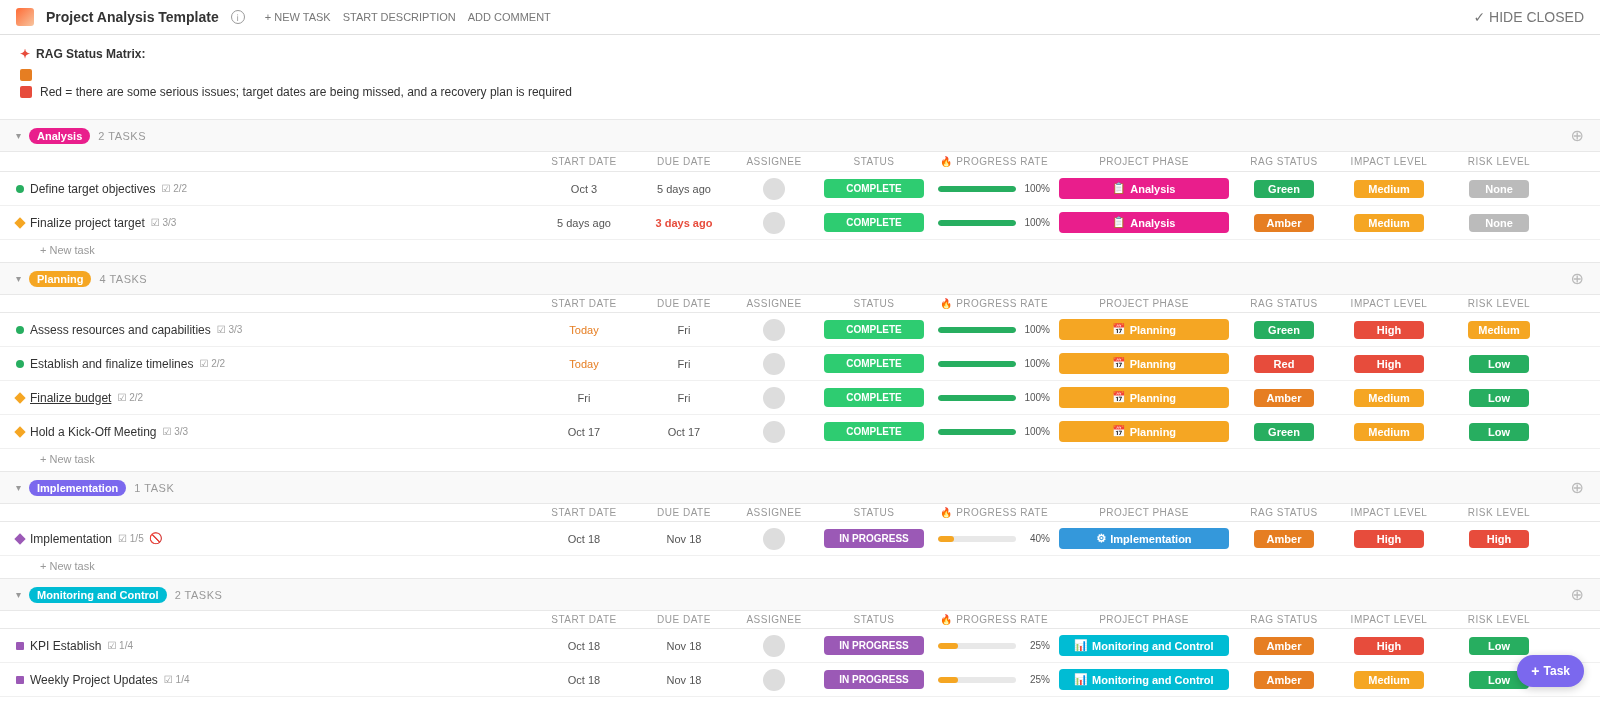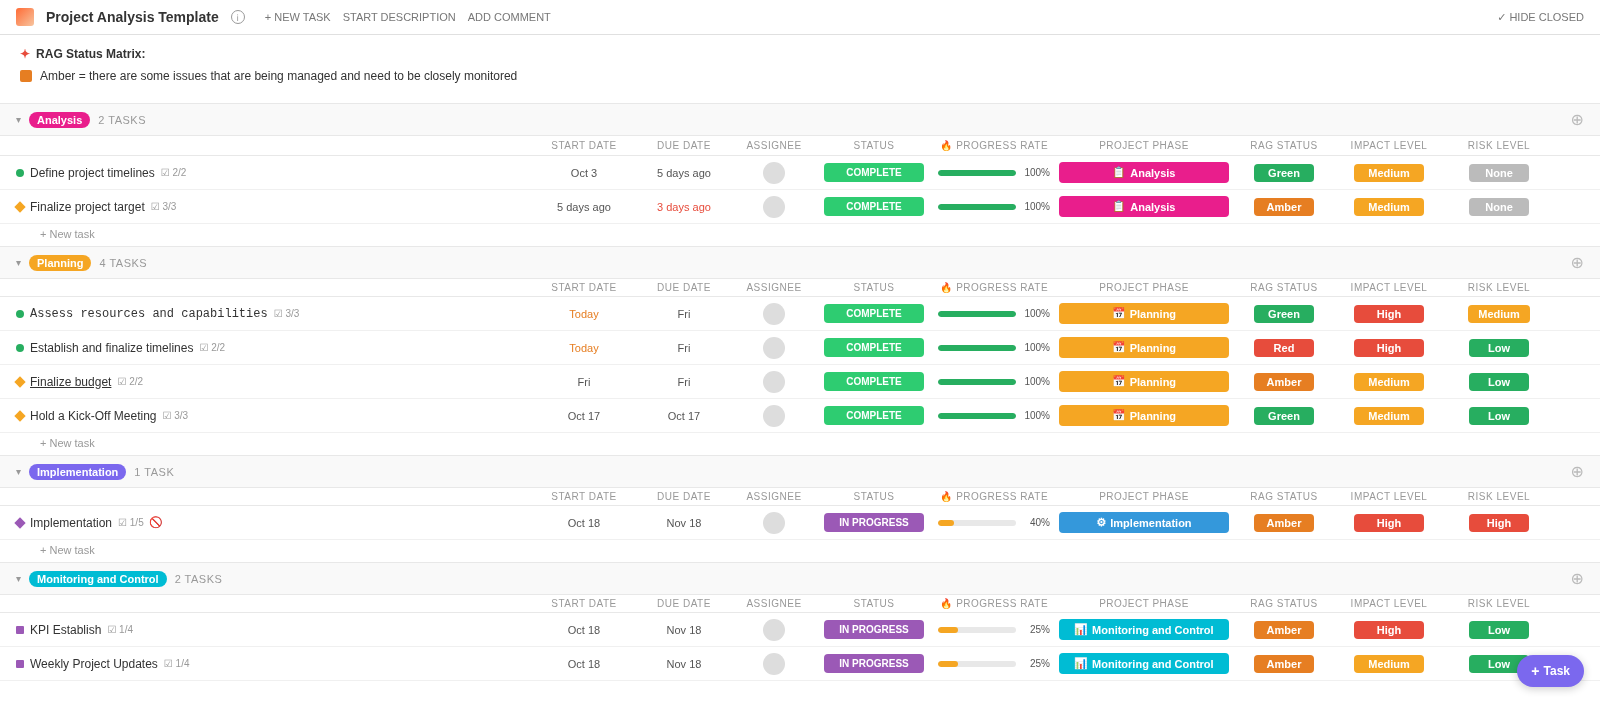--- a/index.html
+++ b/index.html
@@ -4,21 +4,21 @@
   <style>
     * { box-sizing: border-box; margin: 0; padding: 0; }
     body { font-family: -apple-system, BlinkMacSystemFont, 'Segoe UI', Arial, sans-serif; font-size: 12px; background: #fff; color: #333; overflow-x: hidden; }
     
     
     .header { display: flex; align-items: center; padding: 8px 16px; border-bottom: 1px solid #e0e0e0; background: #fff; gap: 12px; }
     .header-title { font-size: 14px; font-weight: 600; color: #333; display: flex; align-items: center; gap: 6px; }
     .header-icon { width: 18px; height: 18px; background: linear-gradient(135deg, #ff6b35, #f7c59f); border-radius: 3px; display: inline-block; }
     .header-actions { display: flex; gap: 12px; margin-left: 8px; }
     .header-btn { font-size: 11px; color: #777; cursor: pointer; display: flex; align-items: center; gap: 3px; }
-    .hide-closed { margin-left: auto; font-size: 11px; color: #777; cursor: pointer; display: flex; align-items: center; gap: 4px; }
+    .hide-closed { margin-left: auto; font-size: 14px; color: #777; cursor: pointer; display: flex; align-items: center; gap: 4px; }
     .info-icon { width: 14px; height: 14px; border: 1px solid #999; border-radius: 50%; display: inline-flex; align-items: center; justify-content: center; font-size: 9px; color: #999; }
 
     
     .description { padding: 12px 20px 16px; }
     .rag-title { font-size: 12px; font-weight: 700; margin-bottom: 8px; display: flex; align-items: center; gap: 6px; }
     .rag-star { color: #e74c3c; }
     .rag-list { list-style: none; padding: 0; }
     .rag-list li { display: flex; align-items: center; gap: 8px; margin-bottom: 4px; font-size: 12px; color: #333; }
     .rag-dot { width: 12px; height: 12px; border-radius: 2px; flex-shrink: 0; }
     .rag-dot.green { background: #27ae60; }
@@ -78,21 +78,24 @@
 </div>
 
 <div class="description">
   <div class="rag-title">
     <span class="rag-star">✦</span>
     <span>RAG Status Matrix:</span>
   </div>
   <ul class="rag-list">
     <li>
       <span class="rag-dot amber"></span>
-      <span>Amber = there are some issues that are being managed and need to be closely monitored</span>
+    </li>
+    <li>
+      <span class="rag-dot red"></span>
+      <span>Red = there are some serious issues; target dates are being missed, and a recovery plan is required</span>
     </li>
   </ul>
 </div>
 
 <div class="table-container" id="main-table">
 <div class="section-header">
     <span class="section-toggle">▾</span>
     <span class="section-badge analysis">Analysis</span>
     <span class="section-tasks">2 TASKS</span>
     <span class="section-add">⊕</span>
@@ -106,21 +109,21 @@
       <div class="col-header">🔥 PROGRESS RATE</div>
       <div class="col-header">PROJECT PHASE</div>
       <div class="col-header">RAG STATUS</div>
       <div class="col-header">IMPACT LEVEL</div>
       <div class="col-header">RISK LEVEL</div>
       <div class="col-header"></div>
     </div>
     <div class="task-row">
       <div class="task-name">
         <span style="width:8px;height:8px;border-radius:50%;background:#27ae60;flex-shrink:0;display:inline-block;"></span>
-        <span style="cursor:pointer;">Define project timelines</span>
+        <span style="cursor:pointer;">Define target objectives</span>
         <span style="font-size:10px;color:#999;">☑ 2/2</span>
       </div>
       <div class="task-date cell-center" style="text-align: center; font-size: 11px; color: rgb(85, 85, 85);">Oct 3</div>
       <div class="task-date cell-center" style="text-align: center; font-size: 11px; color: rgb(85, 85, 85);">5 days ago</div>
       <div class="cell-center">
         <div style="width:22px;height:22px;border-radius:50%;background:#ddd;margin:0 auto;"></div>
       </div>
       <div class="cell-center">
         <div style="background:#2ecc71;color:#fff;border-radius:4px;padding:4px 6px;font-size:10px;font-weight:700;text-align:center;min-width:100px;">COMPLETE</div>
       </div>
@@ -144,21 +147,21 @@
       </div>
       <div></div>
     </div>
     <div class="task-row">
       <div class="task-name">
         <span style="width:8px;height:8px;background:#f5a623;transform:rotate(45deg);flex-shrink:0;display:inline-block;"></span>
         <span style="cursor:pointer;">Finalize project target</span>
         <span style="font-size:10px;color:#999;">☑ 3/3</span>
       </div>
       <div class="task-date cell-center" style="text-align: center; font-size: 11px; color: rgb(85, 85, 85);">5 days ago</div>
-      <div class="task-date cell-center" style="text-align: center; font-size: 11px; color: rgb(231, 76, 60); font-weight: 400;">3 days ago</div>
+      <div class="task-date cell-center" style="text-align: center; font-size: 11px; color: rgb(231, 76, 60); font-weight: 700;">3 days ago</div>
       <div class="cell-center">
         <div style="width:22px;height:22px;border-radius:50%;background:#ddd;margin:0 auto;"></div>
       </div>
       <div class="cell-center">
         <div style="background:#2ecc71;color:#fff;border-radius:4px;padding:4px 6px;font-size:10px;font-weight:700;text-align:center;min-width:100px;">COMPLETE</div>
       </div>
       <div class="progress-container">
       <div style="flex:1;height:6px;background:#e8e8e8;border-radius:3px;overflow:hidden;">
         <div style="width:100%;height:100%;background:#27ae60;border-radius:3px;"></div>
       </div>
@@ -194,21 +197,21 @@
       <div style="font-size: 10px; color: rgb(153, 153, 153); text-transform: uppercase; letter-spacing: 0.5px; text-align: center;">🔥 PROGRESS RATE</div>
       <div style="font-size: 10px; color: rgb(153, 153, 153); text-transform: uppercase; letter-spacing: 0.5px; text-align: center;">PROJECT PHASE</div>
       <div style="font-size: 10px; color: rgb(153, 153, 153); text-transform: uppercase; letter-spacing: 0.5px; text-align: center;">RAG STATUS</div>
       <div style="font-size: 10px; color: rgb(153, 153, 153); text-transform: uppercase; letter-spacing: 0.5px; text-align: center;">IMPACT LEVEL</div>
       <div style="font-size: 10px; color: rgb(153, 153, 153); text-transform: uppercase; letter-spacing: 0.5px; text-align: center;">RISK LEVEL</div>
       <div></div>
     </div>
     <div class="task-row">
       <div class="task-name">
         <span style="width:8px;height:8px;border-radius:50%;background:#27ae60;flex-shrink:0;display:inline-block;"></span>
-        <span style="cursor:pointer;font-family:Liberation Mono, monospace;">Assess resources and capabilities</span>
+        <span style="cursor:pointer;">Assess resources and capabilities</span>
         <span style="font-size:10px;color:#999;">☑ 3/3</span>
       </div>
       <div class="task-date cell-center" style="text-align: center; font-size: 11px; color: rgb(230, 126, 34); font-weight: 500;">Today</div>
       <div class="task-date cell-center" style="text-align: center; font-size: 11px; color: rgb(85, 85, 85);">Fri</div>
       <div class="cell-center">
         <div style="width:22px;height:22px;border-radius:50%;background:#ddd;margin:0 auto;"></div>
       </div>
       <div class="cell-center">
         <div style="background:#2ecc71;color:#fff;border-radius:4px;padding:4px 6px;font-size:10px;font-weight:700;text-align:center;min-width:100px;">COMPLETE</div>
       </div>

